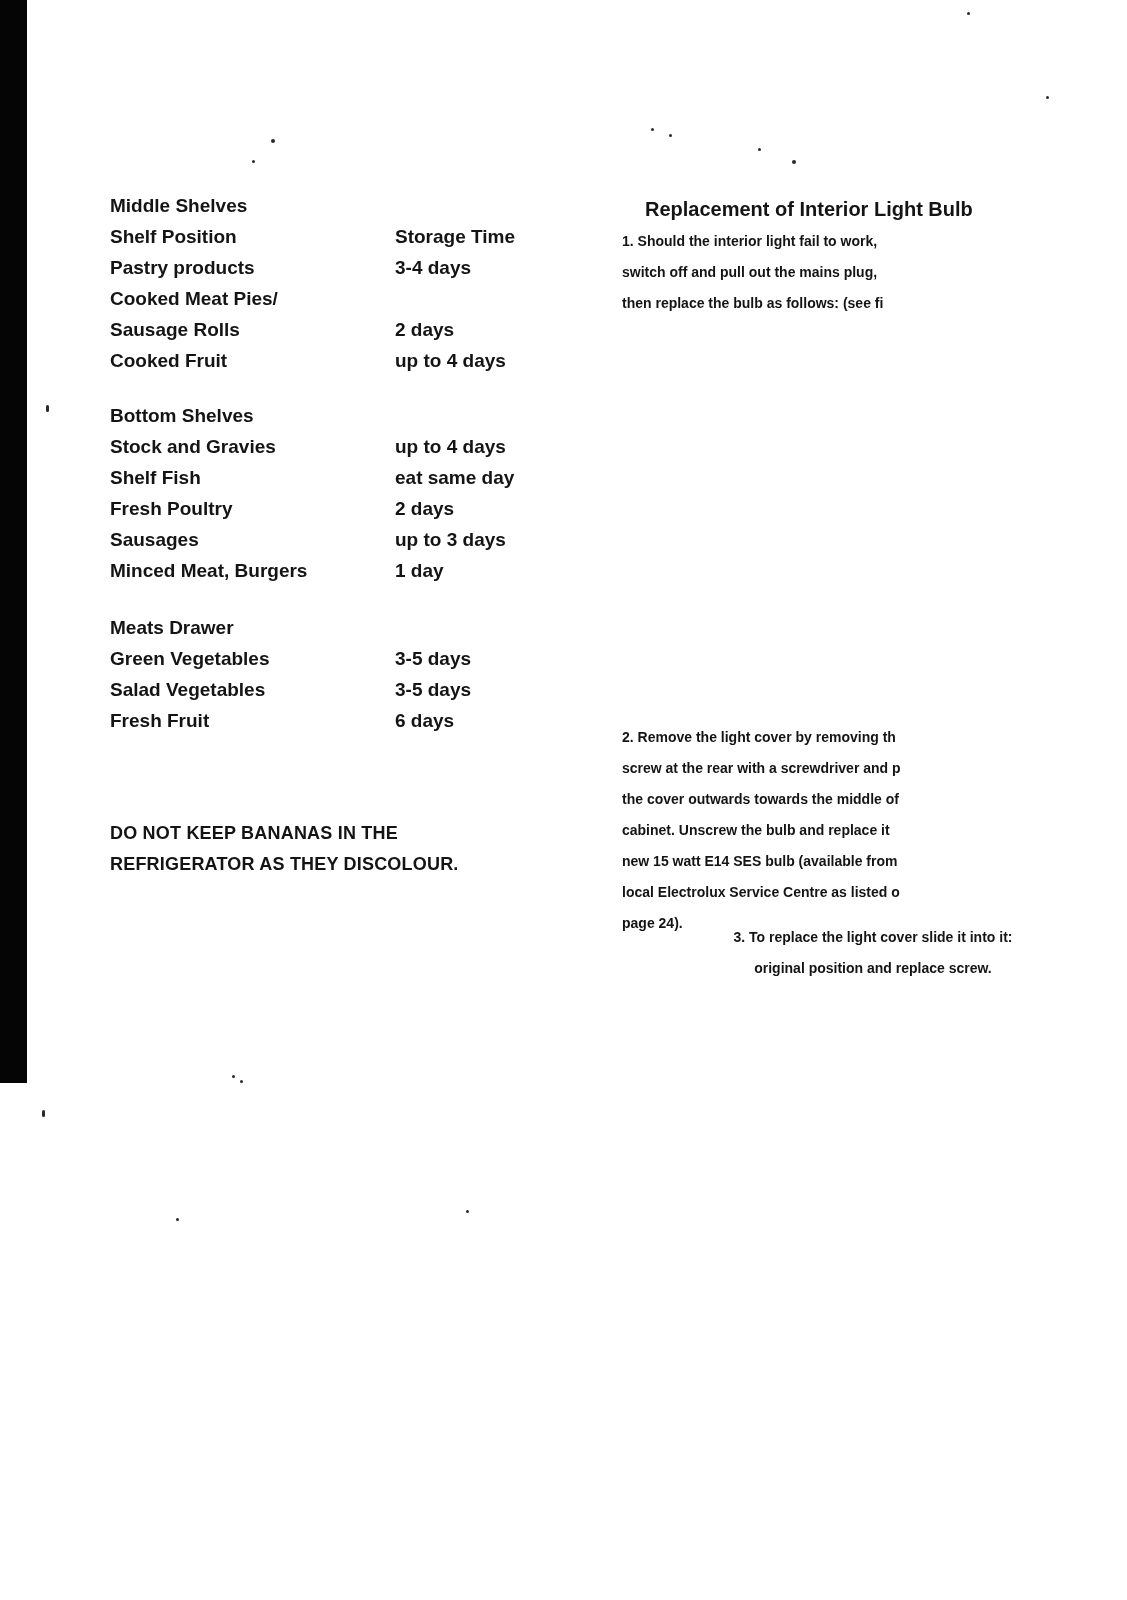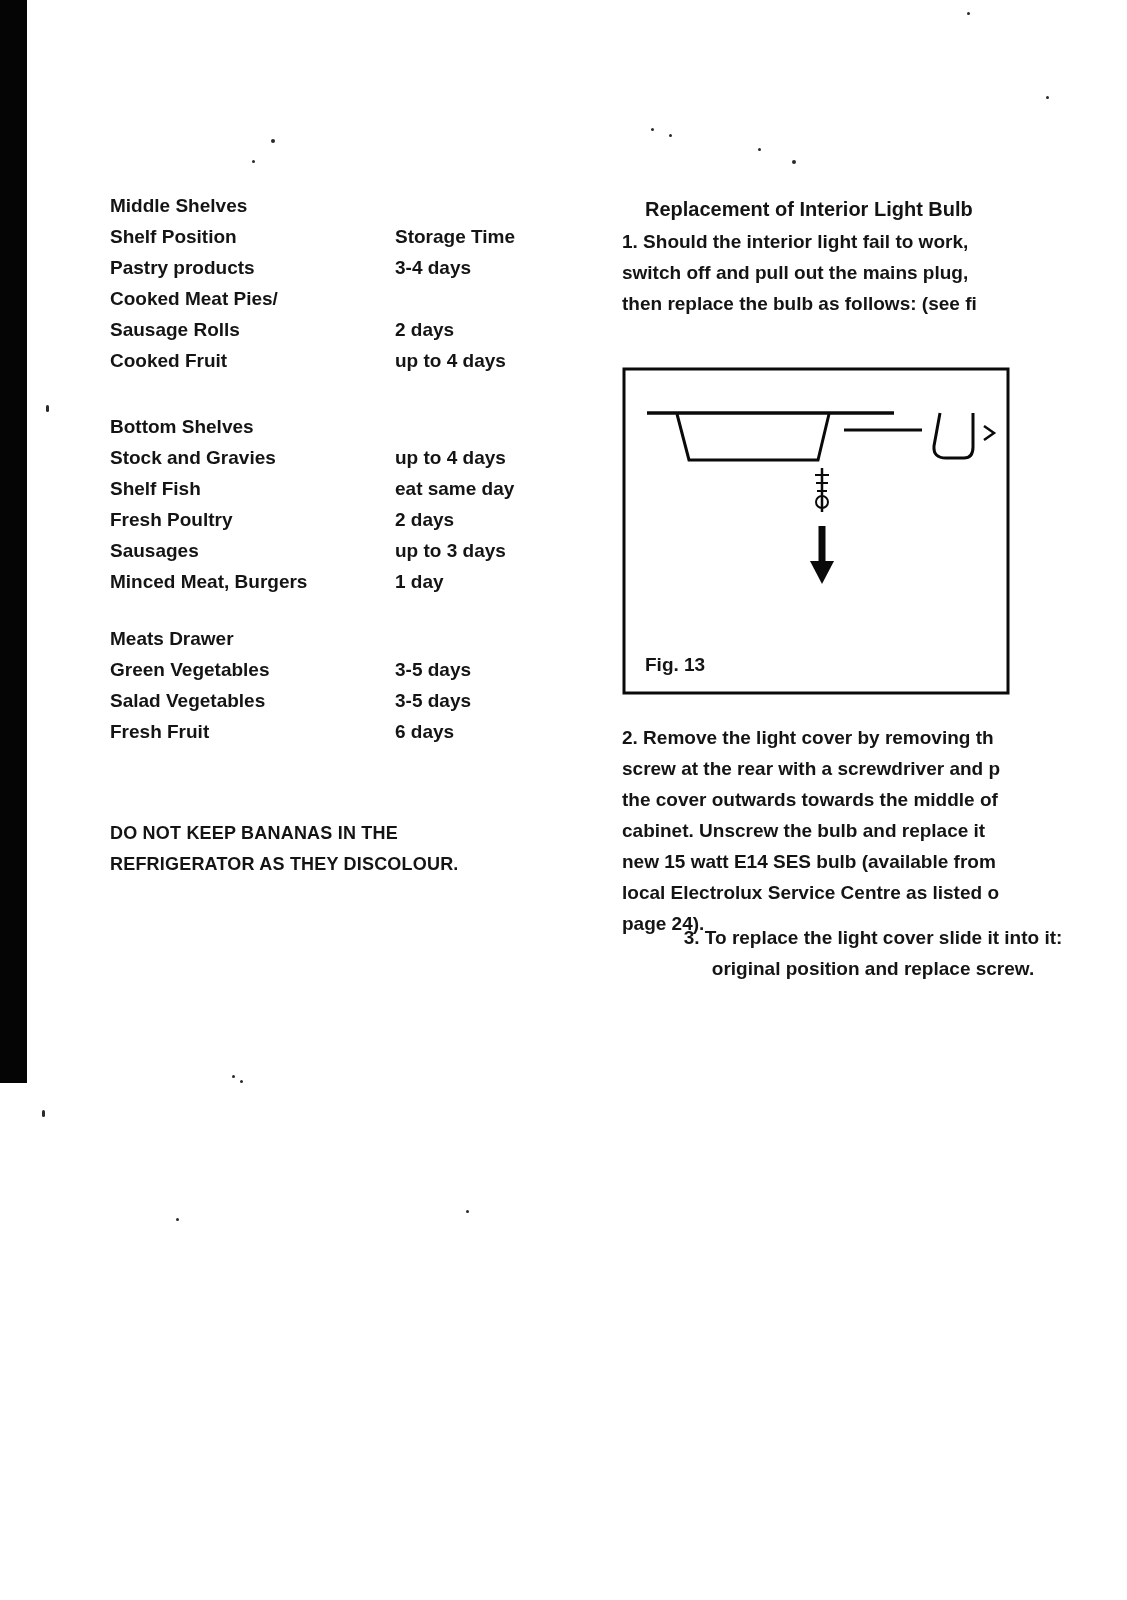--- a/index.html
+++ b/index.html
@@ -22,21 +22,21 @@
   
   .table{
     position:absolute;
     left:110px; top:190px;
     width:490px;
     font-size:19px;
   }
   .trow{display:flex; line-height:31px;}
   .c1{width:285px;}
   .c2{flex:1;}
-  .gap-lg{margin-top:35px;}
+  .gap-lg{margin-top:24px;}
   .gap-md{margin-top:26px;}
   .warning{
     position:absolute;
     left:110px; top:818px;
     width:380px;
     font-size:18px;
     line-height:31px;
     white-space:pre-line;
     letter-spacing:0.2px;
   }
@@ -48,21 +48,21 @@
     font-size:20px;
     line-height:26px;
     white-space:nowrap;
     overflow:hidden;
     margin-left:20px;
   }
   .rc-para{
     position:absolute;
     left:622px;
     width:502px;
-    font-size:19px;
+    font-size:14px;
     line-height:31px;
     white-space:pre-line;
     overflow:hidden;
   }
   .p-step1{top:226px;}
   .p-step2{top:722px;}
   .p-step3{top:922px;text-align:center;}
   .figure{
     position:absolute;
     left:622px; top:366px;
@@ -156,45 +156,20 @@
 
   <div class="warning">DO NOT KEEP BANANAS IN THE
 REFRIGERATOR AS THEY DISCOLOUR.</div>
 
   <div class="rc-heading">Replacement of Interior Light Bulb</div>
 
   <div class="rc-para p-step1">1. Should the interior light fail to work,
 switch off and pull out the mains plug,
 then replace the bulb as follows: (see fi</div>
 
-  <div class="figure">
-    <svg width="505" height="332" viewBox="0 0 505 332" xmlns="http://www.w3.org/2000/svg">
-
-      <rect x="2" y="3" width="384" height="324" fill="none" stroke="#0a0a0a" stroke-width="3"></rect>
-
-      <line x1="25" y1="47" x2="272" y2="47" stroke="#0a0a0a" stroke-width="3.5"></line>
-
-      <path d="M55,48 L67,94 L196,94 L207,48" fill="none" stroke="#0a0a0a" stroke-width="3"></path>
-
-      <path d="M222,64 L300,64" fill="none" stroke="#0a0a0a" stroke-width="3"></path>
-      <path d="M318,47 L312,80 Q311,92 324,92 L342,92 Q351,92 351,81 L351,47" fill="none" stroke="#0a0a0a" stroke-width="3"></path>
-
-      <path d="M362,60 L372,67 L362,74" fill="none" stroke="#0a0a0a" stroke-width="2.5"></path>
-
-      <line x1="200" y1="102" x2="200" y2="146" stroke="#0a0a0a" stroke-width="2.5"></line>
-      <line x1="193" y1="109" x2="207" y2="109" stroke="#0a0a0a" stroke-width="2"></line>
-      <line x1="194" y1="117" x2="206" y2="117" stroke="#0a0a0a" stroke-width="2"></line>
-      <line x1="195" y1="125" x2="205" y2="125" stroke="#0a0a0a" stroke-width="2"></line>
-      <circle cx="200" cy="136" r="6" fill="none" stroke="#0a0a0a" stroke-width="2"></circle>
-
-      <line x1="200" y1="160" x2="200" y2="198" stroke="#0a0a0a" stroke-width="7"></line>
-      <polygon points="188,195 212,195 200,218" fill="#0a0a0a"></polygon>
-    </svg>
-    <div class="fig-label">Fig. 13</div>
-  </div>
 
   <div class="rc-para p-step2">2. Remove the light cover by removing th
 screw at the rear with a screwdriver and p
 the cover outwards towards the middle of
 cabinet. Unscrew the bulb and replace it
 new 15 watt E14 SES bulb (available from
 local Electrolux Service Centre as listed o
 page 24).</div>
 
   <div class="rc-para p-step3">3. To replace the light cover slide it into it:

